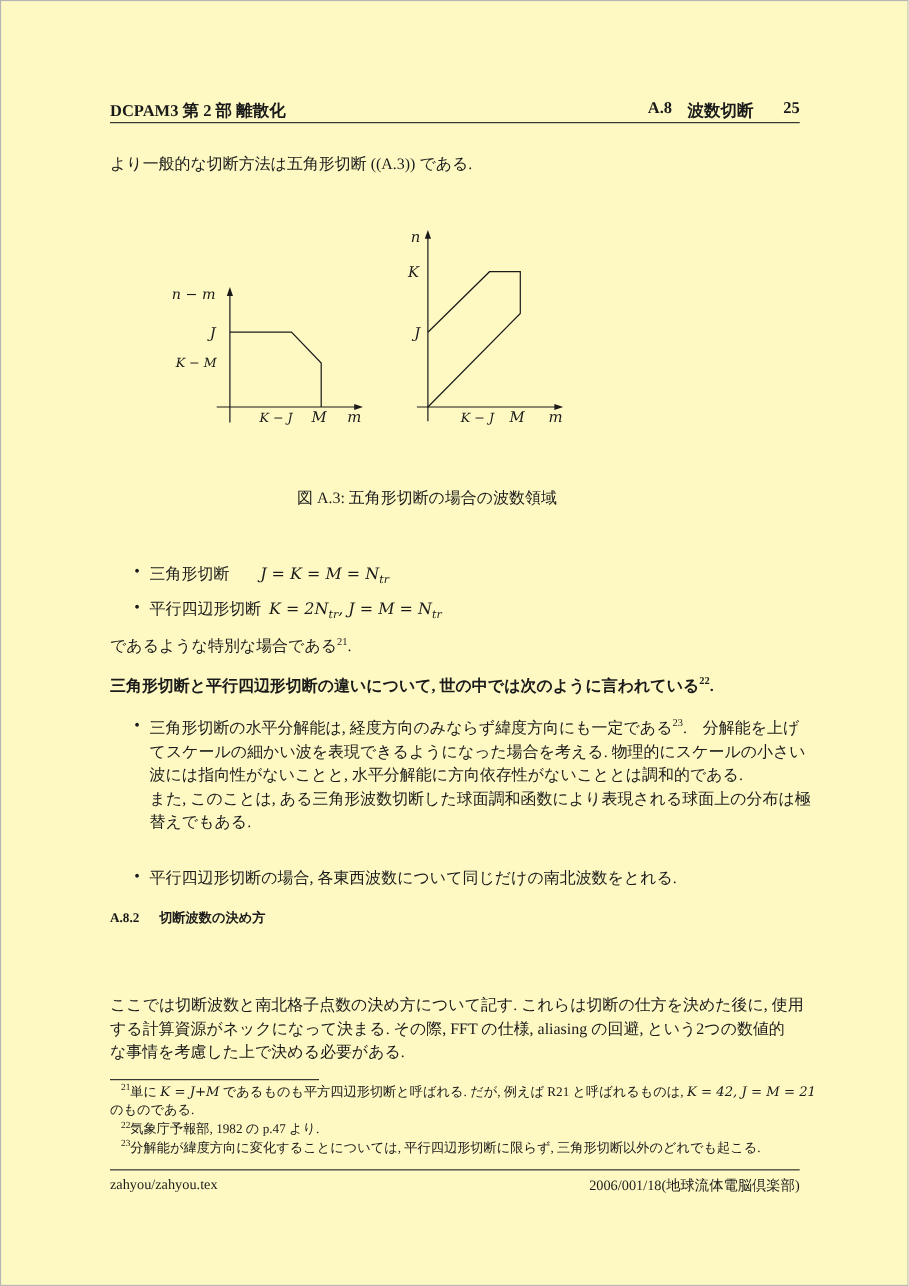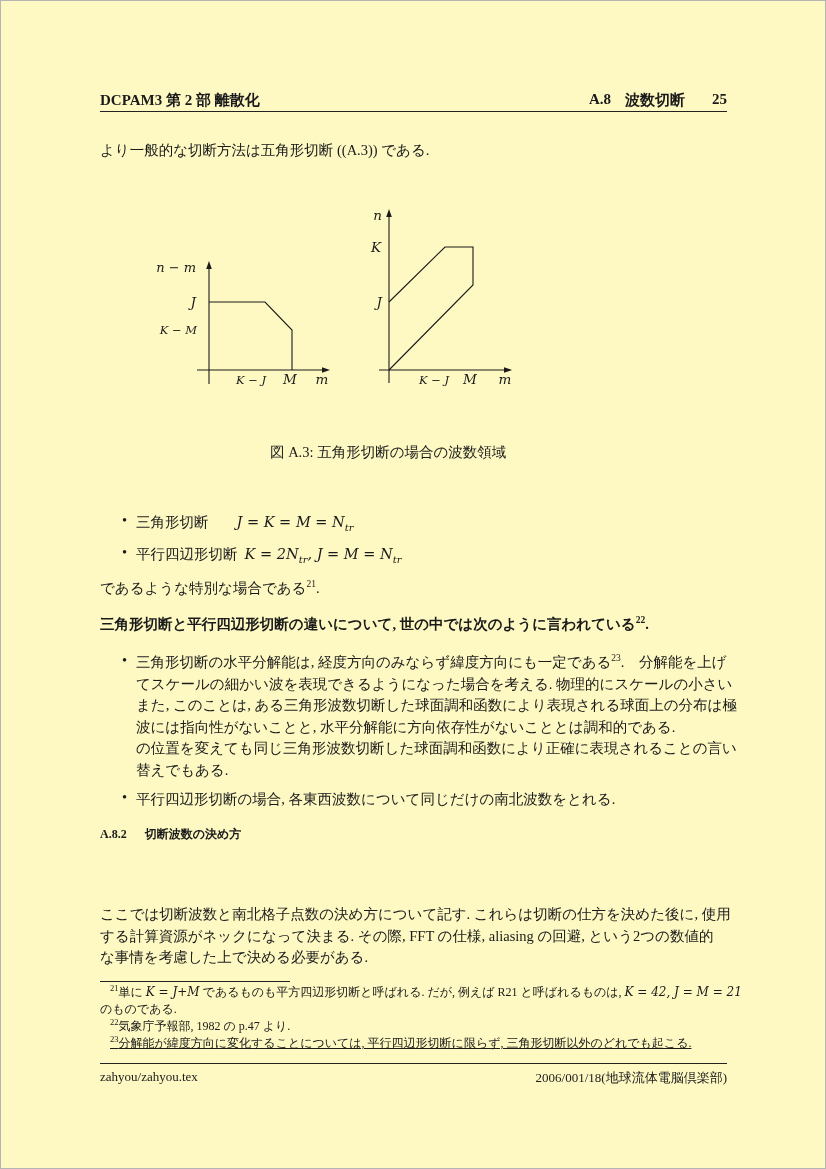--- a/index.html
+++ b/index.html
@@ -98,23 +98,22 @@
 
   <div class="abs body-text" style="left:100px; top:613px;font-weight:bold;">
     <span>三角形切断と平行四辺形切断の違いについて, 世の中では次のように言われている</span><sup class="fnref">22</sup><span>.</span>
   </div>
 
   <div>
     <span class="bullet-dot" style="top:652px;">•</span>
     <div class="bullet-text" style="top:652px;">
       <div class="line"><span>三角形切断の水平分解能は, 経度方向のみならず緯度方向にも一定である</span><sup class="fnref">23</sup><span>.　分解能を上げ</span></div>
       <div class="line">てスケールの細かい波を表現できるようになった場合を考える. 物理的にスケールの小さい</div>
+      <div class="line">波には指向性がないことと, 水平分解能に方向依存性がないこととは調和的である.</div>
       <div class="line">また, このことは, ある三角形波数切断した球面調和函数により表現される球面上の分布は極</div>
-      <div class="line">波には指向性がないことと, 水平分解能に方向依存性がないこととは調和的である.</div>
-      <div class="line">の位置を変えても同じ三角形波数切断した球面調和函数により正確に表現されることの言い</div>
       <div class="line">替えでもある.</div>
     </div>
     <span class="bullet-dot" style="top:789px;">•</span>
     <div class="bullet-text body-text" style="top:788px;">平行四辺形切断の場合, 各東西波数について同じだけの南北波数をとれる.</div>
   </div>
 
   <div class="abs heading" style="left:100px; top:826px;">
     <span>A.8.2</span><span class="sp"></span><span>切断波数の決め方</span>
   </div>
 
@@ -127,21 +126,21 @@
   <div class="abs hrule" style="left:100px; top:981px; width:190px;"></div>
 
   <div class="abs" style="left:100px; top:984px;">
     <div class="footnote" style="padding-left:10px;">
       <sup>21</sup><span>単に </span><span class="math">K = J+M</span><span> であるものも平方四辺形切断と呼ばれる. だが, 例えば R21 と呼ばれるものは, </span><span class="math">K = 42, J = M = 21</span>
     </div>
     <div class="footnote">のものである.</div>
     <div class="footnote" style="padding-left:10px;">
       <sup>22</sup><span>気象庁予報部, 1982 の p.47 より.</span>
     </div>
-    <div class="footnote" style="padding-left:10px;text-decoration:underline;">
+    <div class="footnote" style="padding-left:10px;">
       <sup>23</sup><span>分解能が緯度方向に変化することについては, 平行四辺形切断に限らず, 三角形切断以外のどれでも起こる.</span>
     </div>
   </div>
 
   <div class="abs hrule" style="left:100px; top:1063px; width:627px;"></div>
   <div class="abs footer-text" style="left:100px; top:1069px;">zahyou/zahyou.tex</div>
   <div class="abs footer-text" style="right:99px; top:1069px;">2006/001/18(地球流体電脳倶楽部)</div>
 
 </div>
 

